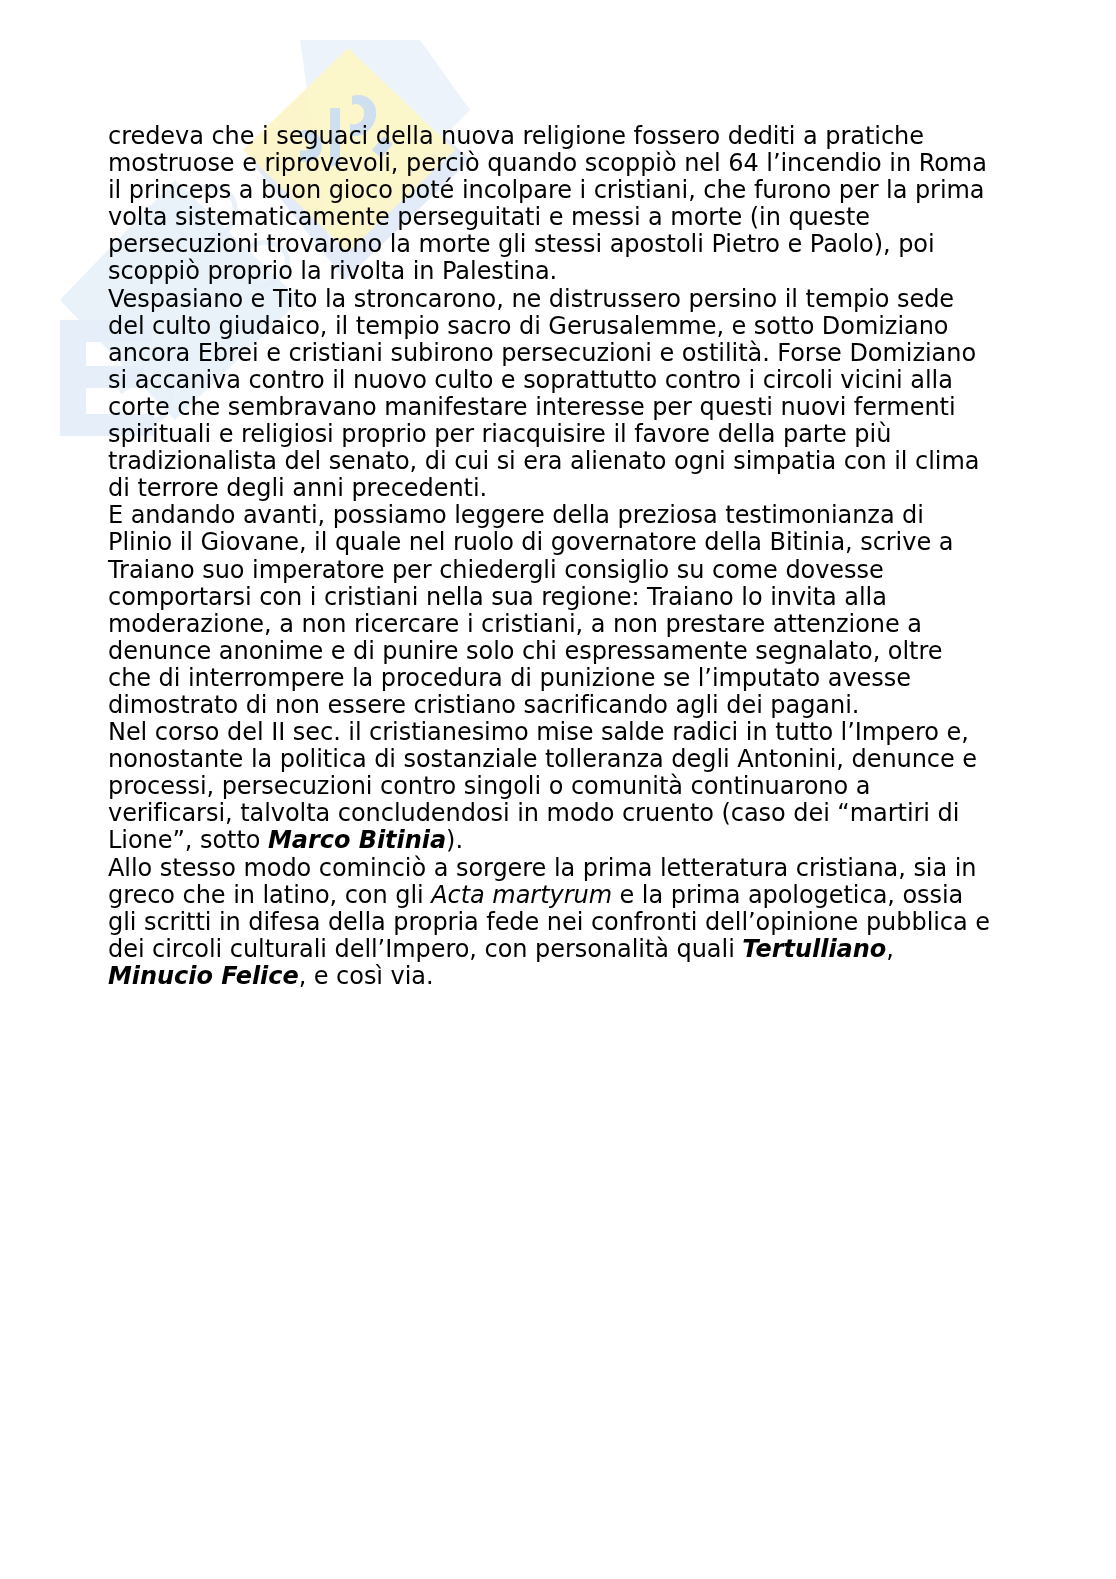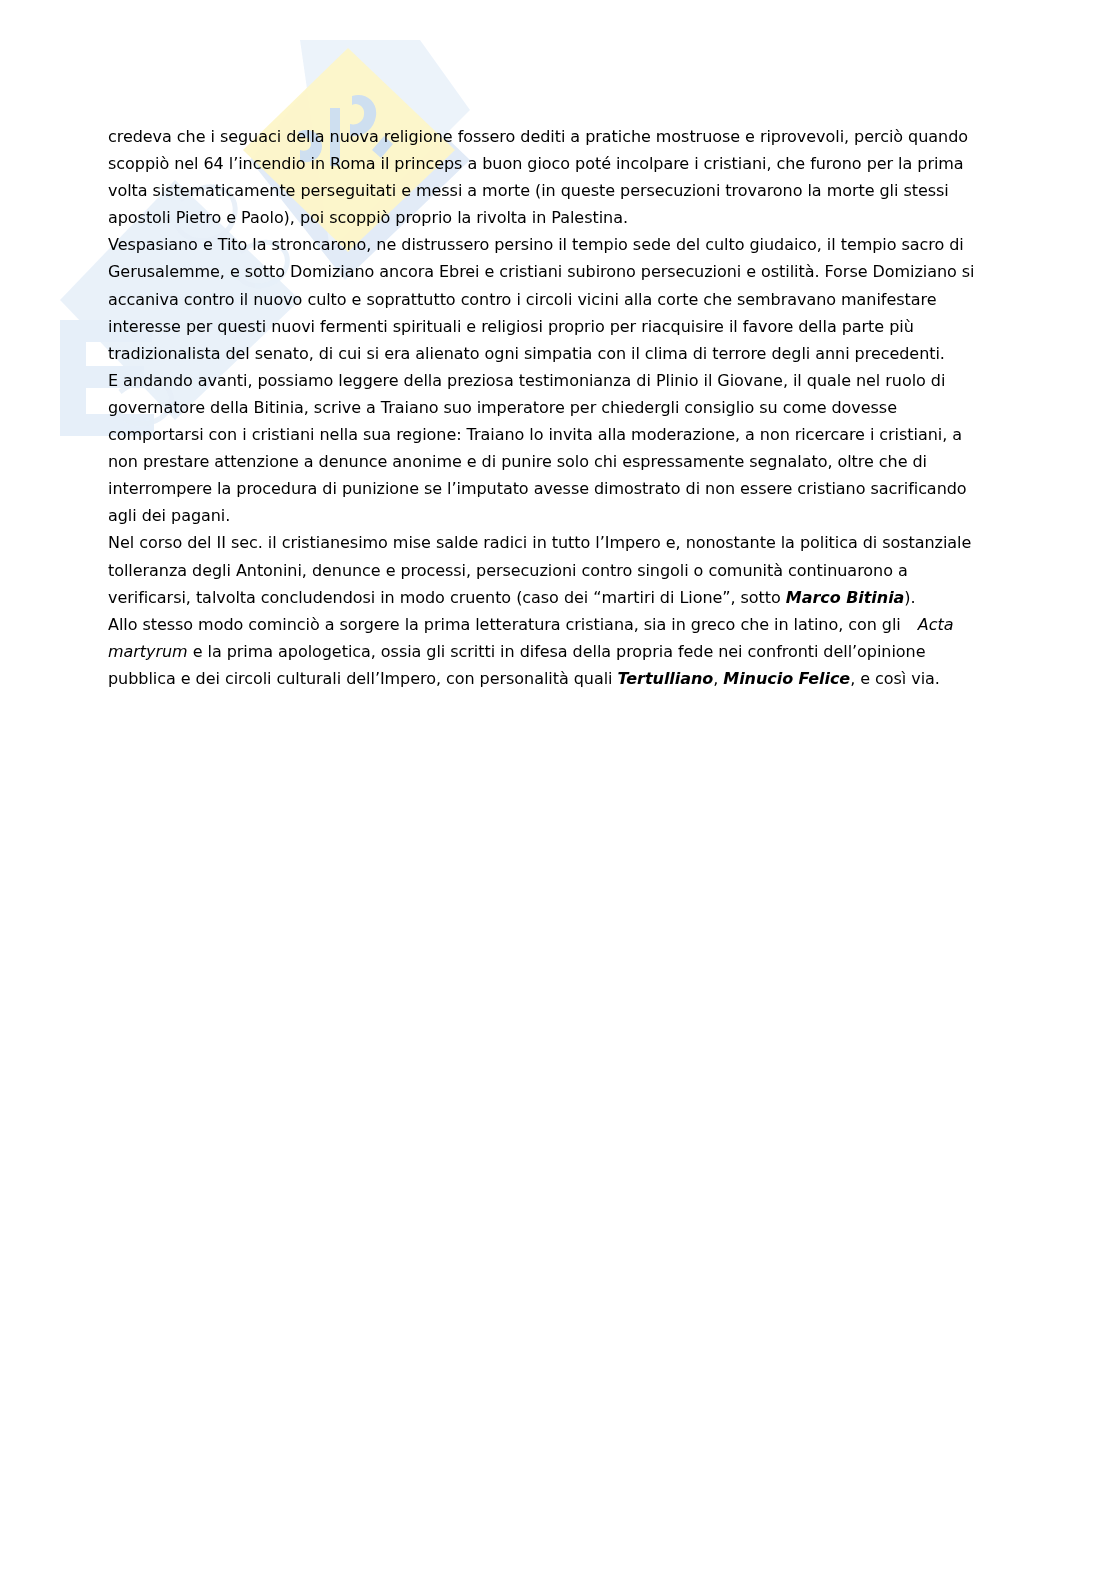--- a/index.html
+++ b/index.html
@@ -30,31 +30,31 @@
   }
 
   
   .doc-body {
     position: absolute;
     left: 108px;
     top: 123px;
     width: 884px;
     z-index: 2;
     color: #000000;
-    font-size: 16px;
+    font-size: 24px;
     line-height: 27.1px;
     letter-spacing: -0.05px;
     text-align: left;
     word-spacing: 0px;
   }
   .para {
     margin: 0;
     padding: 0;
   }
-  .it { font-style: italic; margin-left: 12px; }
+  .it { font-style: italic; }
   .bi { font-weight: bold; font-style: italic; }
 </style>
 </head>
 <body>
 
 <div class="page">
 
   <svg class="watermark" viewBox="0 0 1116 1579" xmlns="http://www.w3.org/2000/svg" aria-hidden="true">
 
     <g opacity="0.85">

